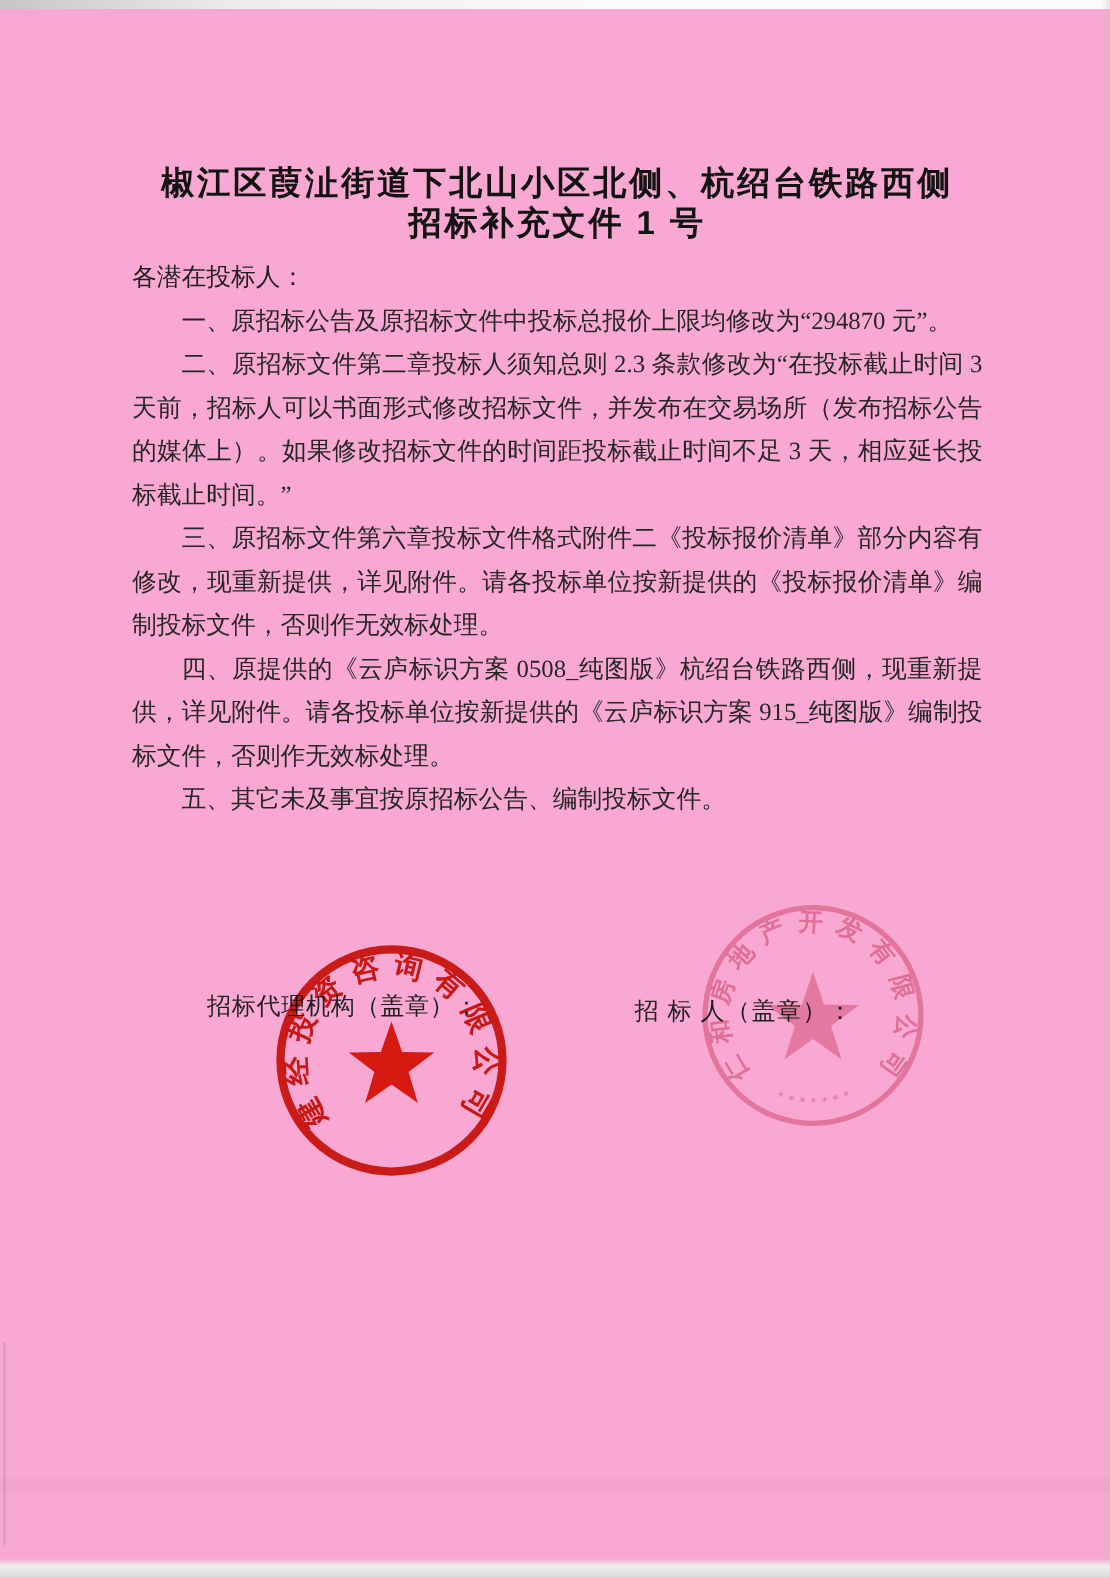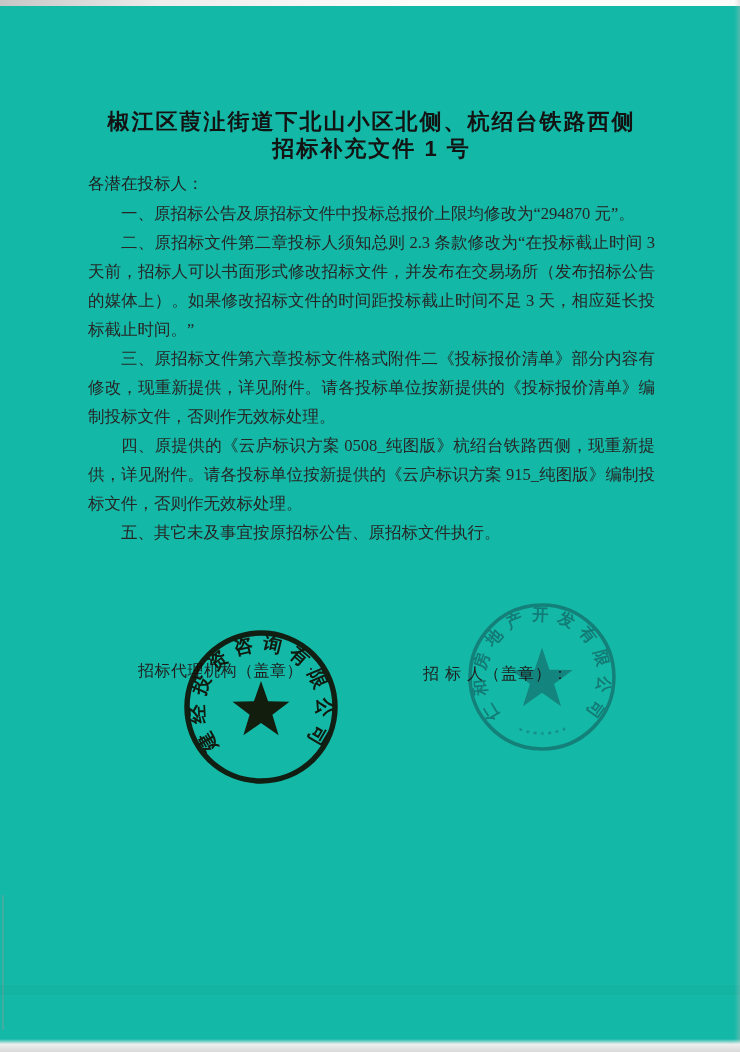--- a/index.html
+++ b/index.html
@@ -1,37 +1,37 @@
 <!DOCTYPE html>
 <html><head>
 <meta charset="utf-8">
 <style>
   html,body { margin:0; padding:0; background:#9e9e9e; }
   .page {
     position:relative; width:740px; height:1052px; margin:0 auto;
-    background:#14b8a6; overflow:hidden;
+    background:#f9a8d4; overflow:hidden;
     font-family:"Liberation Serif","DejaVu Serif",serif; color:#242424;
   }
   
   .edge-top { position:absolute; top:0; left:0; width:100%; height:6px;
     background:linear-gradient(100deg,#c6c6c6,#ededed 22%,#fbfbfa 55%); }
   .edge-bottom { position:absolute; bottom:0; left:0; width:100%; height:13px;
     background:linear-gradient(to top,#d9d9d9,#efefef 60%,rgba(255,255,255,0)); }
   .edge-right { position:absolute; right:0; top:0; width:6px; height:100%;
     background:linear-gradient(to left,rgba(190,190,190,.35),rgba(255,255,255,0)); }
   .edge-left-line { position:absolute; left:2px; top:895px; width:2px; height:135px;
     background:rgba(150,150,150,.35); }
   .scan-band { position:absolute; left:0; top:985px; width:100%; height:10px;
     background:rgba(0,0,0,0.02); }
 
   .doc { position:absolute; left:88px; top:108px; width:567px; }
   .title { text-align:center; font-family:"Liberation Sans","DejaVu Sans",sans-serif;
     font-weight:700; font-size:22px; line-height:27px; letter-spacing:2px; color:#131313;
     margin-bottom:8px; }
-  .salutation { font-size:16.5px; line-height:29px; color:#1f1f1f;font-family:Liberation Mono, monospace; }
+  .salutation { font-size:16.5px; line-height:29px; color:#1f1f1f; }
   .para { font-size:16.5px; line-height:29px; text-align:justify; text-indent:2em;
     margin:0; color:#262626; }
 
   .sig-agency-label { position:absolute; left:138px; top:661px; font-size:16px;
     letter-spacing:.5px; color:#1f1f1f; }
   .sig-bidder-label { position:absolute; left:423px; top:664px; font-size:16px;
     letter-spacing:1px; color:#1f1f1f; }
   .sig-date { position:absolute; left:477px; top:714px; font-size:16.5px; color:#1f1f1f; }
 
   .stamp { position:absolute; mix-blend-mode:multiply; }
@@ -63,21 +63,21 @@
   <div class="doc">
     <div class="title">
       <div>椒江区葭沚街道下北山小区北侧、杭绍台铁路西侧</div>
       <div>招标补充文件 1 号</div>
     </div>
     <div class="salutation">各潜在投标人：</div>
     <p class="para">一、原招标公告及原招标文件中投标总报价上限均修改为“294870 元”。</p>
     <p class="para">二、原招标文件第二章投标人须知总则 2.3 条款修改为“在投标截止时间 3 天前，招标人可以书面形式修改招标文件，并发布在交易场所（发布招标公告的媒体上）。如果修改招标文件的时间距投标截止时间不足 3 天，相应延长投标截止时间。”</p>
     <p class="para">三、原招标文件第六章投标文件格式附件二《投标报价清单》部分内容有修改，现重新提供，详见附件。请各投标单位按新提供的《投标报价清单》编制投标文件，否则作无效标处理。</p>
     <p class="para">四、原提供的《云庐标识方案 0508_纯图版》杭绍台铁路西侧，现重新提供，详见附件。请各投标单位按新提供的《云庐标识方案 915_纯图版》编制投标文件，否则作无效标处理。</p>
-    <p class="para">五、其它未及事宜按原招标公告、原招标文件执行。</p>
+    <p class="para">五、其它未及事宜按原招标公告、编制投标文件。</p>
   </div>
 
   <div class="sig-agency-label">招标代理机构（盖章）：</div>
   <div class="sig-bidder-label">招 标 人（盖章）：</div>
 
   <svg class="stamp stamp-agency" viewBox="0 0 160 160">
     <defs>
       <path id="arcL" d="M 39.7 120.3 A 57 57 0 1 1 120.3 120.3" fill="none"></path>
     </defs>
     <circle class="ringL" cx="80" cy="80" r="74"></circle>

